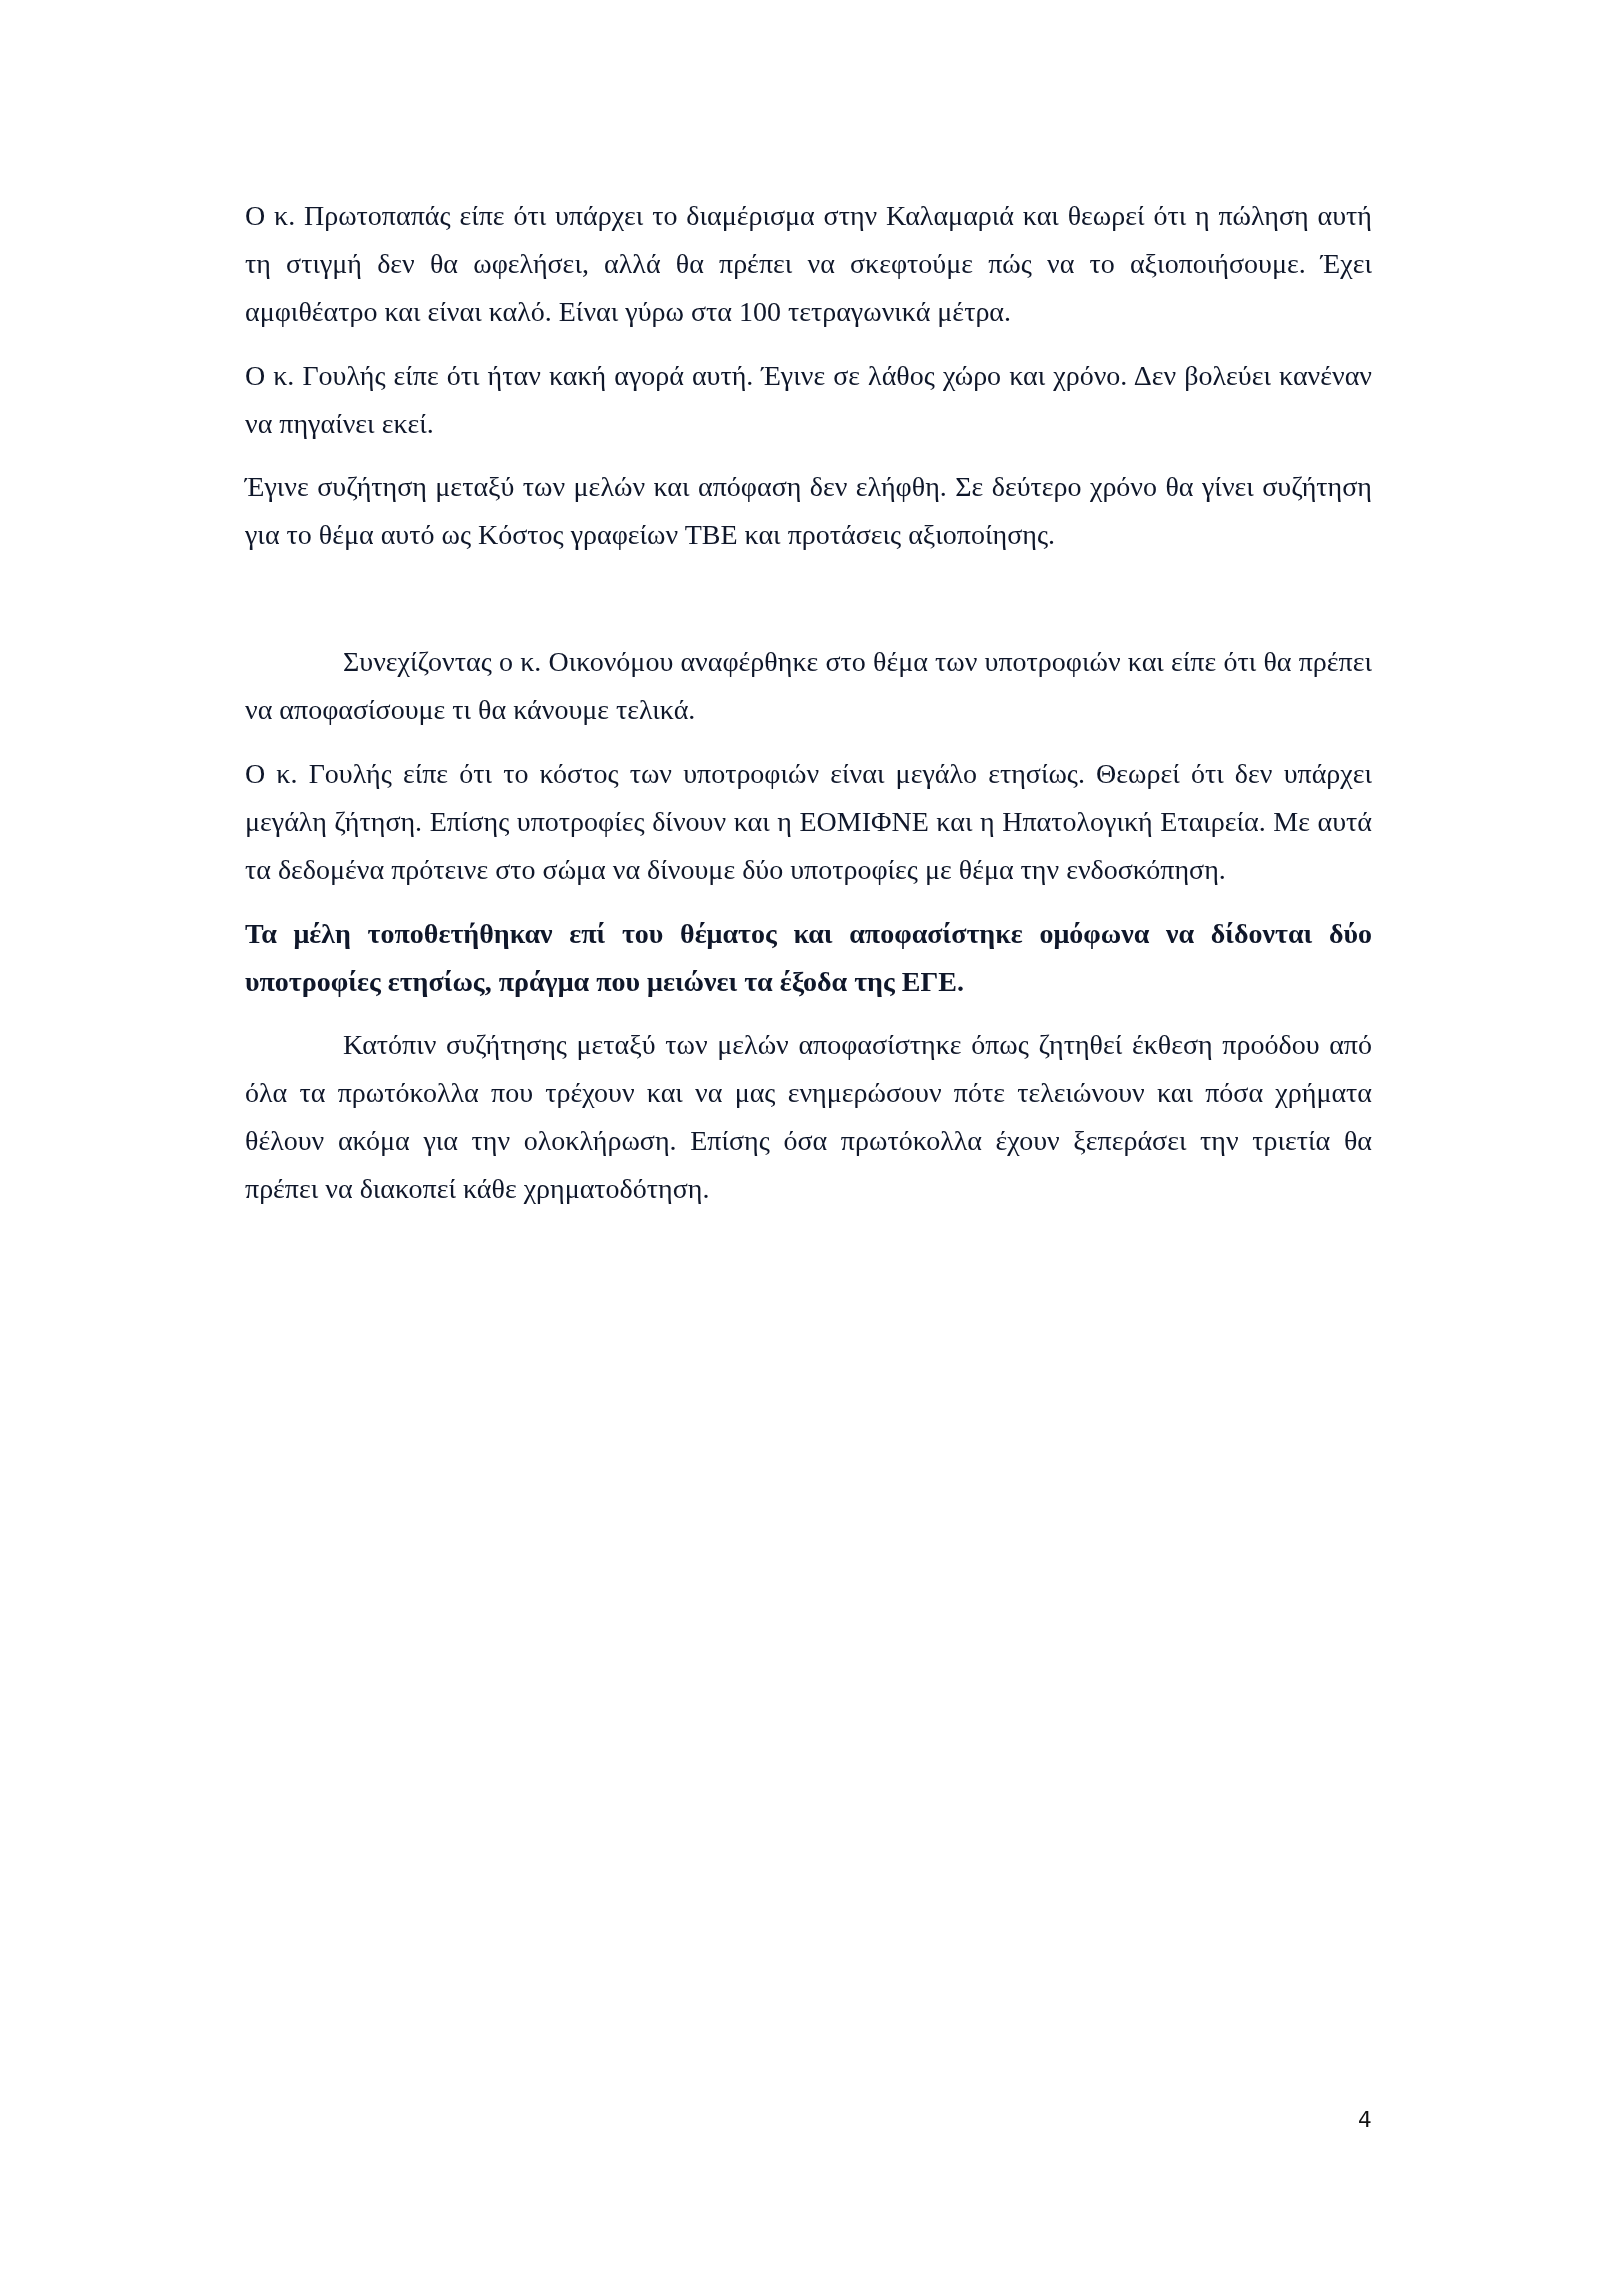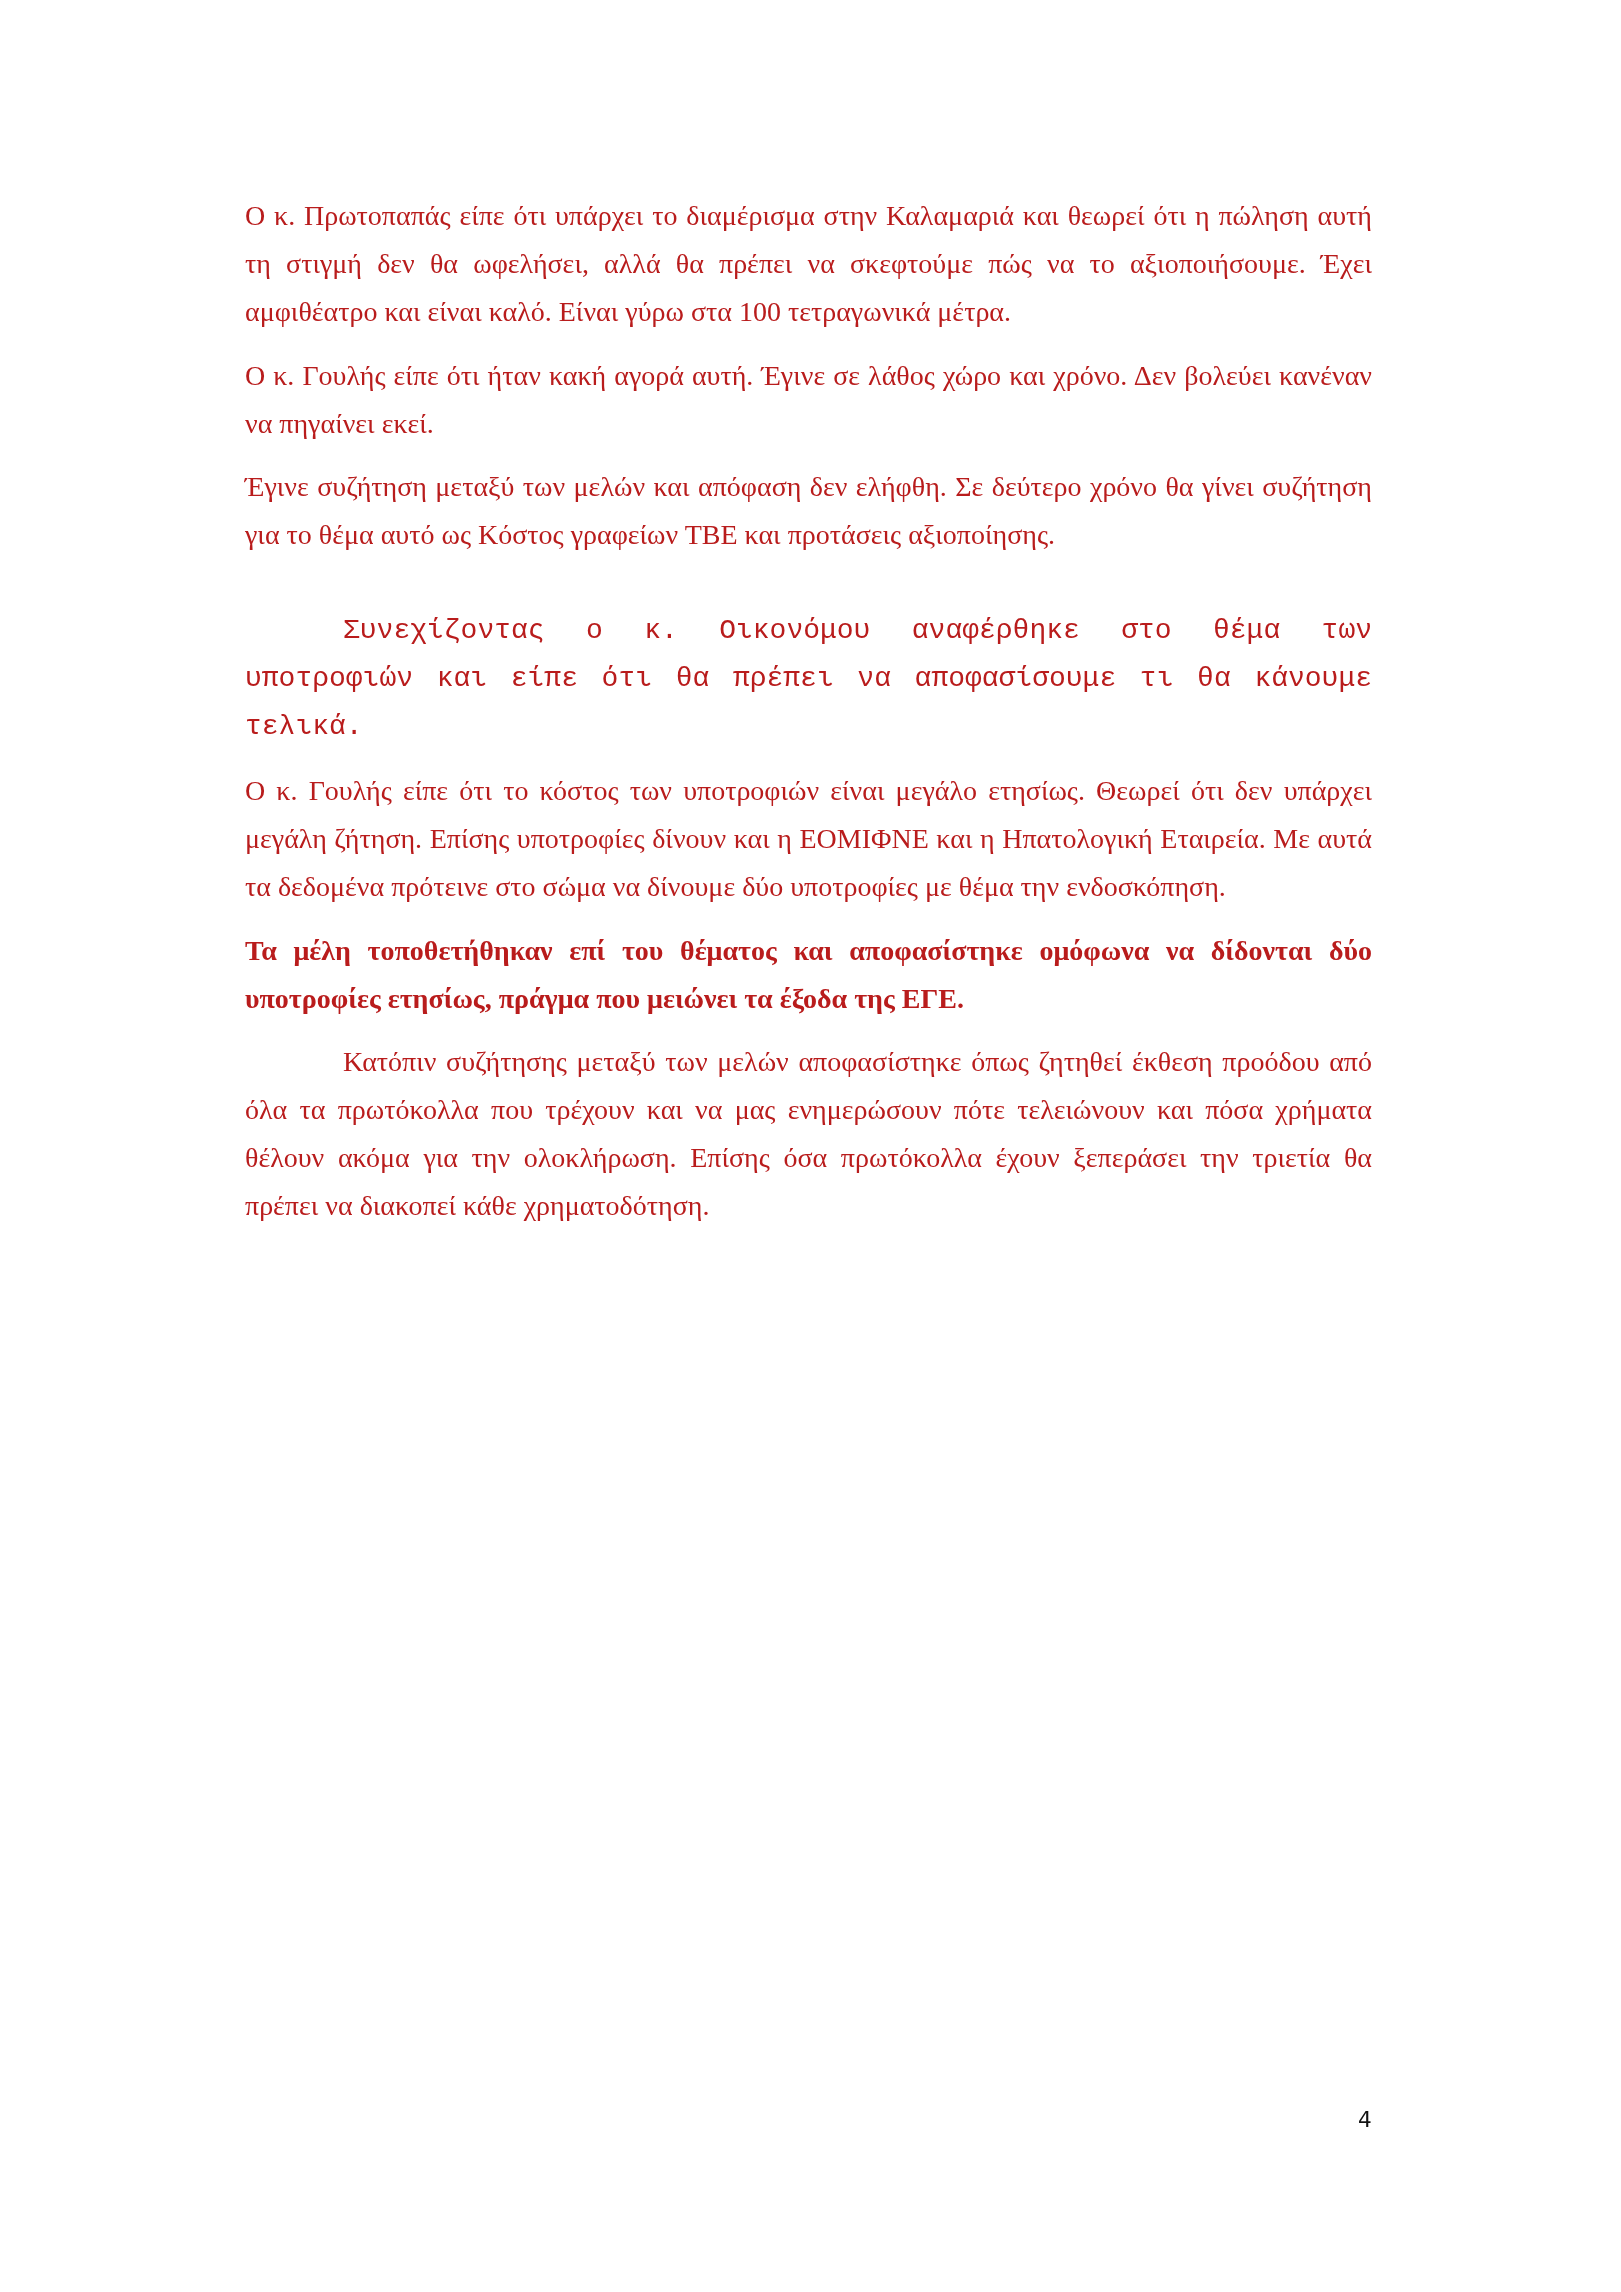--- a/index.html
+++ b/index.html
@@ -22,37 +22,36 @@
       background: #ffffff;
     }
     .text-block {
       position: absolute;
       left: 245px;
       top: 192px;
       width: 1127px;
       font-family: "Liberation Serif", "DejaVu Serif", serif;
       font-size: 28px;
       line-height: 48px;
-      color: #b91c1c;
+      color: #0f172a;
     }
     .para {
       margin: 0 0 15.7px 0;
       text-align: justify;
       text-align-last: left;
     }
     .indent {
       text-indent: 98px;
     }
     .bold {
       font-weight: bold;
       margin-top: 8px;
     }
     .gap-lg {
-      margin-top: 48px;
-      font-family: Liberation Mono, monospace;
+      margin-top: 79px;
     }
     .page-number {
       position: absolute;
       left: 1358px;
       top: 2107px;
       font-family: "DejaVu Sans", "Liberation Sans", sans-serif;
       font-size: 21.6px;
       color: #111111;
     }
   </style>

